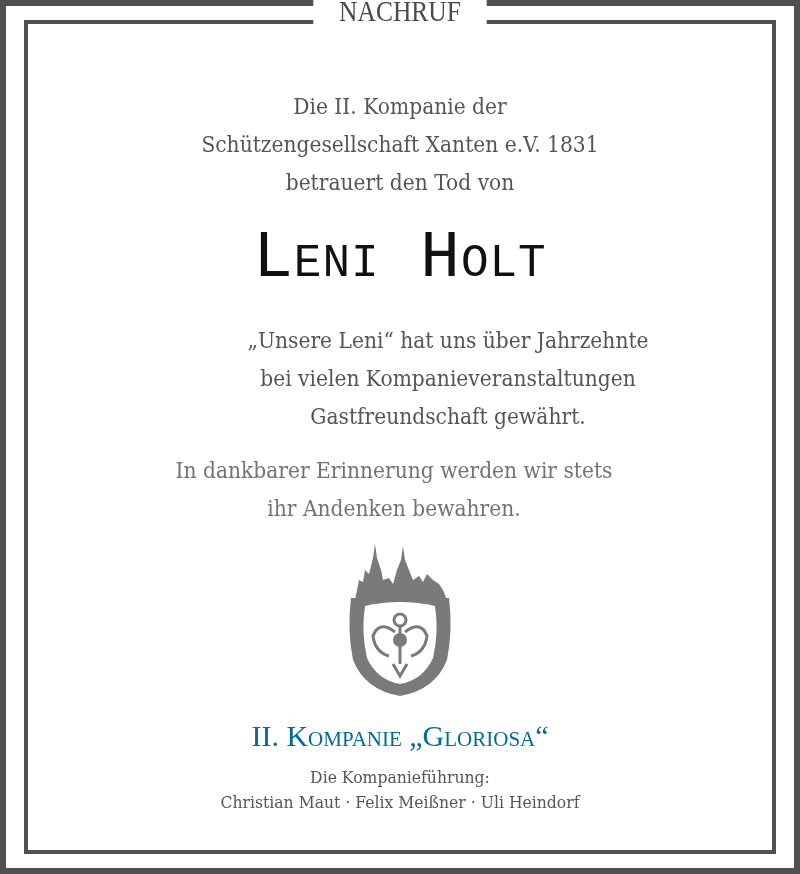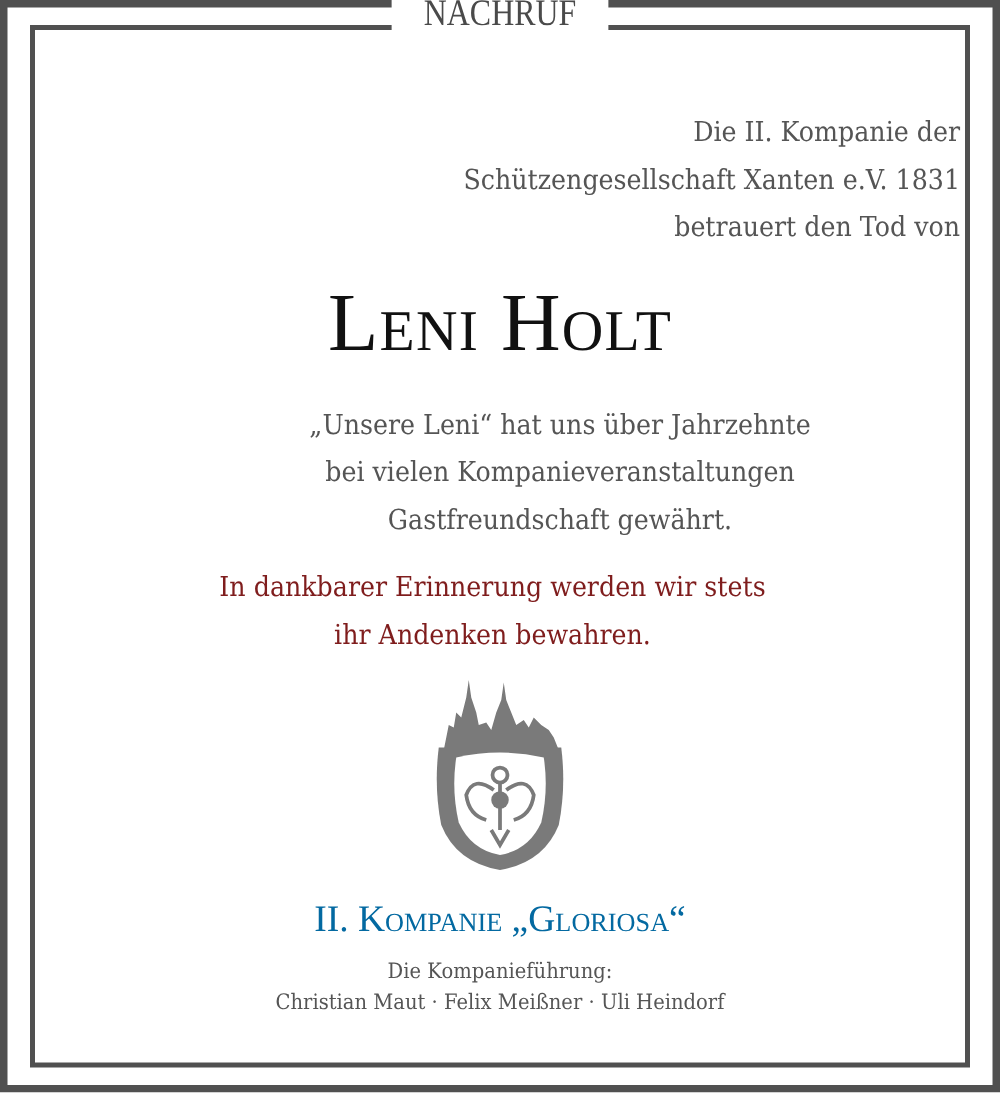--- a/index.html
+++ b/index.html
@@ -17,28 +17,28 @@
     }
     .header-label {
       position: absolute; left: 298px; top: -4px; width: 204px; height: 34px;
       background: #fff; text-align: center;
       font-family: "Liberation Serif", serif; font-size: 30px; line-height: 30px;
       color: #4a4a4a; letter-spacing: 0px; transform: scaleX(0.85);
     }
     .content {
       position: absolute; left: 0; top: 0; width: 800px; text-align: center; color: #555;
     }
-    .intro { position: absolute; top: 88px; width: 800px; font-size: 22px; line-height: 38px; font-family: "DejaVu Serif", serif; color: #555; text-align: right; }
+    .intro { position: absolute; top: 88px; width: 800px; font-size: 22px; line-height: 38px; font-family: "DejaVu Serif", serif; color: #555; }
     .intro div { transform: scaleX(0.92); }
     .name {
-      position: absolute; top: 224px; width: 800px; font-family: Liberation Serif, serif;
+      position: absolute; top: 224px; width: 800px; font-family: Liberation Mono, monospace;
       font-size: 66px; line-height: 70px; color: #111; font-variant: small-caps; letter-spacing: 1px;
     }
     .para1 { position: absolute; top: 322px; width: 800px; font-size: 22px; line-height: 38px; color: #555; padding-left: 48px; }
-    .para2 { position: absolute; top: 452px; width: 788px; font-size: 22px; line-height: 38px; color: #7f1d1d; }
+    .para2 { position: absolute; top: 452px; width: 788px; font-size: 22px; line-height: 38px; color: #737373; }
     .para1 div, .para2 div { transform: scaleX(0.92); }
     .crest { position: absolute; left: 345px; top: 540px; width: 110px; height: 158px; }
     .company {
       position: absolute; top: 718px; width: 800px; font-family: "Liberation Serif", serif;
       font-size: 30px; line-height: 36px; color: #0369a1; font-variant: small-caps;
     }
     .leaders-title { position: absolute; top: 765px; width: 800px; font-size: 17px; line-height: 24px; color: #555; }
     .leaders-names { position: absolute; top: 790px; width: 800px; font-size: 17px; line-height: 24px; color: #555; }
     .leaders-title, .leaders-names { transform: scaleX(0.92); }
   </style>

